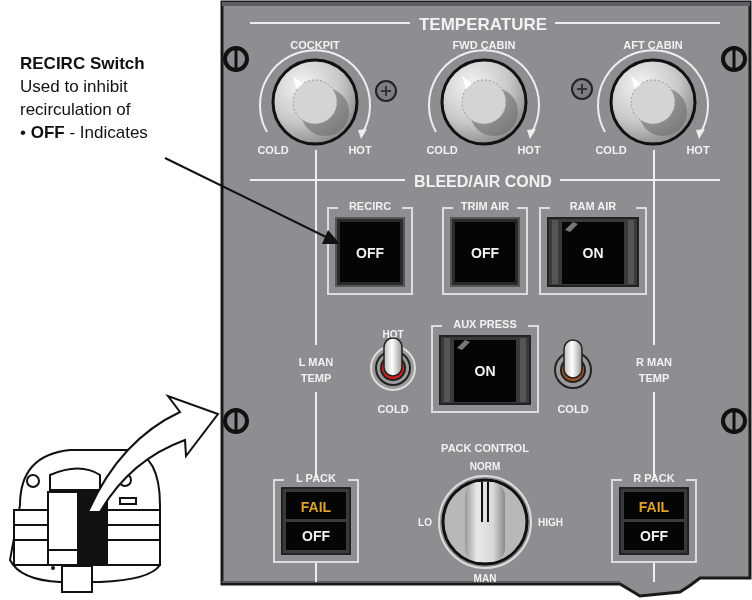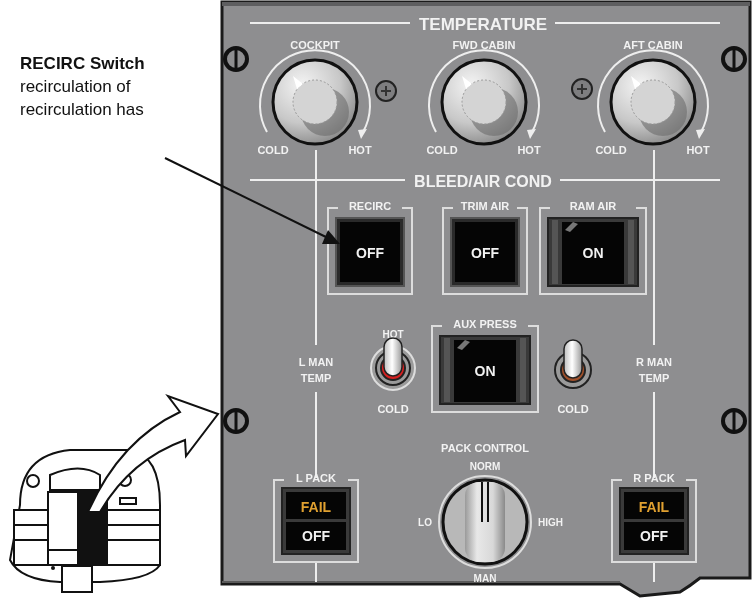--- a/index.html
+++ b/index.html
@@ -9,22 +9,23 @@
   .callout b{font-weight:bold;}
   svg.main{position:absolute;left:0;top:0;}
   .lbl{font-family:"Liberation Sans",sans-serif;font-weight:bold;fill:#f2f2f2;}
   .lt{font-family:"Liberation Sans",sans-serif;font-weight:bold;}
 </style>
 </head>
 <body>
 
 <div class="callout">
   <div class="title">RECIRC Switch</div>
+  <div>Used to inhibit</div>
   <div>recirculation of</div>
-  <div>recirculation has</div>
+  <div>• <b>OFF</b><span> - Indicates</span></div>
 </div>
 
 <svg class="main" width="752" height="600" viewBox="0 0 752 600">
   <defs>
     <radialGradient id="knobG" cx="35%" cy="30%" r="75%">
       <stop offset="0" stop-color="#f4f4f4"></stop>
       <stop offset="0.6" stop-color="#c8c8c8"></stop>
       <stop offset="1" stop-color="#8a8a8a"></stop>
     </radialGradient>
     <linearGradient id="packKnobG" x1="0" x2="1">

